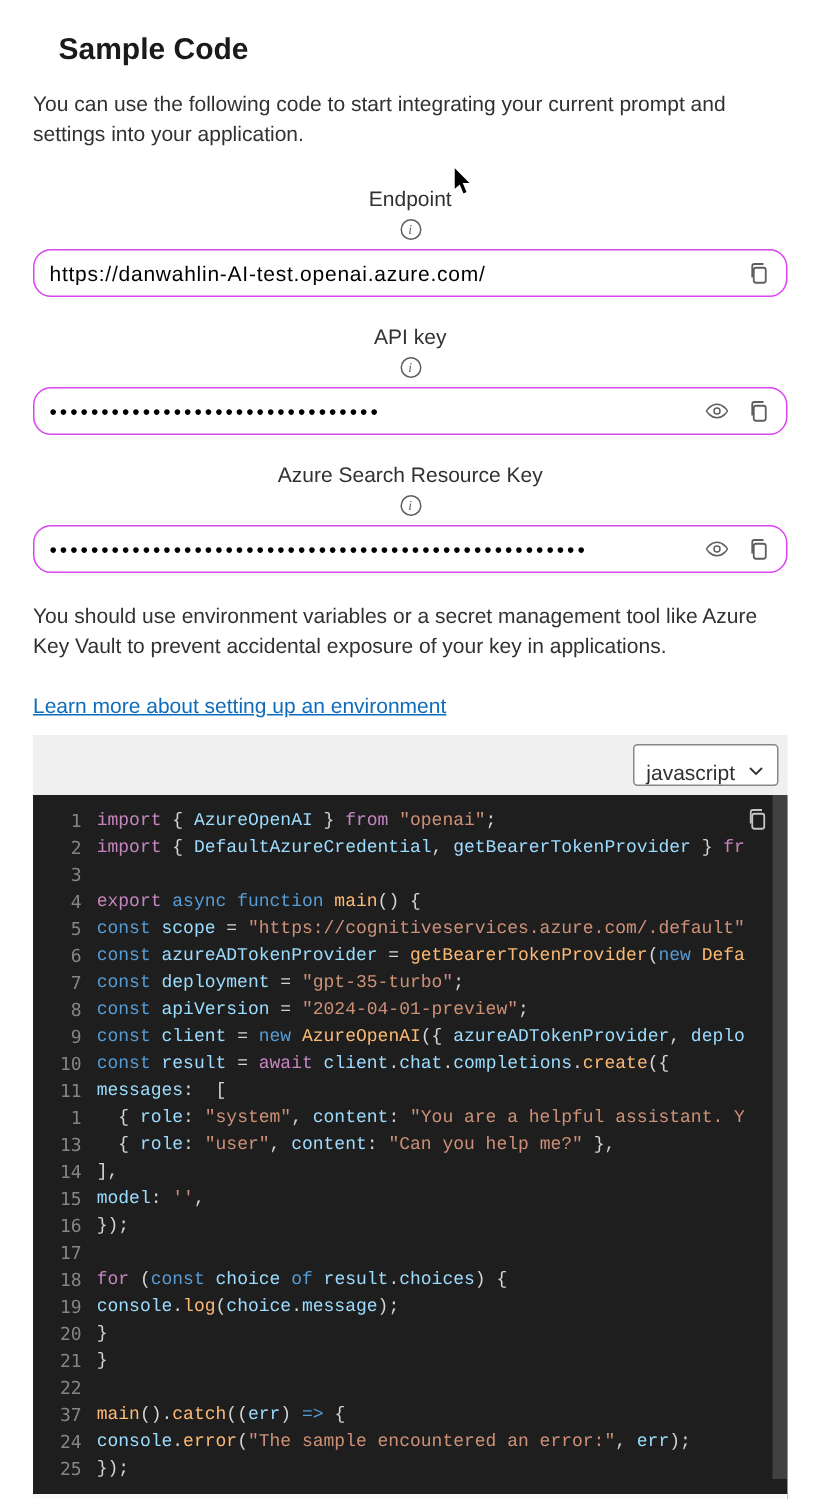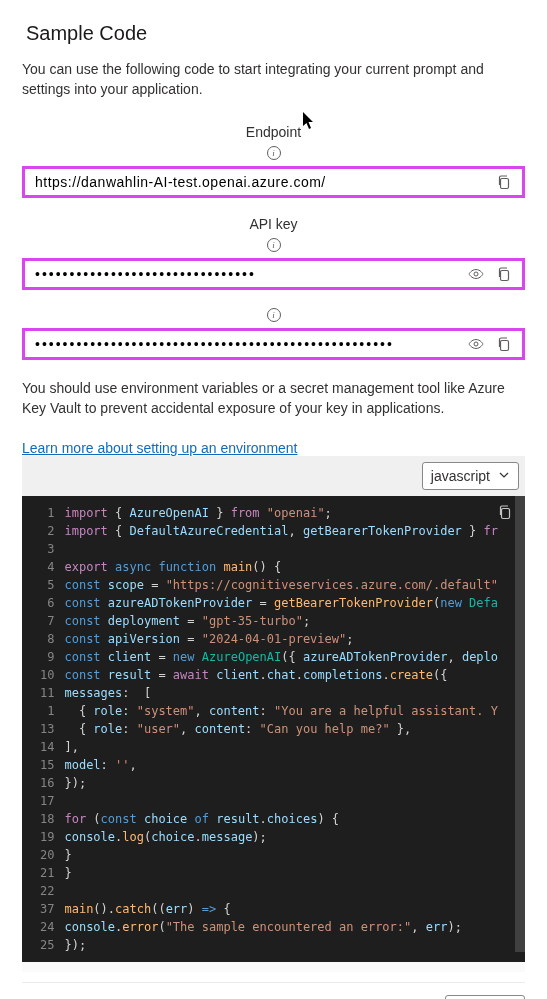--- a/index.html
+++ b/index.html
@@ -7,22 +7,22 @@
     margin: 0;
     padding: 22px;
     font-family: "Segoe UI", -apple-system, sans-serif;
     font-size: 14px;
     color: #323130;
     background: #fff;
     width: 547px;
   }
   h2 {
     font-size: 20px;
-    font-weight: 400;
-    margin: 0 0 14px 4px;
+    font-weight: 700;
+    margin: 0 0 14px 17px;
     color: #1b1a19;
   }
   .description {
     margin: 0 0 24px 0;
     line-height: 1.45;
   }
   .field-label {
     display: flex;
     align-items: center;
     gap: 6px;
@@ -40,22 +40,22 @@
     justify-content: center;
     font-size: 9px;
     font-style: italic;
     font-family: Georgia, serif;
     color: #605e5c;
     cursor: pointer;
   }
   .input-row {
     display: flex;
     align-items: center;
-    border: 3px solid #d946ef;
-    border-radius: 0;
+    border: 1px solid #d946ef;
+    border-radius: 12px;
     height: 32px;
     padding: 0 8px;
     margin-bottom: 18px;
     gap: 8px;
   }
   .input-row input {
     flex: 1;
     border: none;
     outline: none;
     font-size: 14px;
@@ -78,35 +78,36 @@
   .icon-btn svg { width: 16px; height: 16px; }
   .env-note {
     margin: 0 0 22px 0;
     line-height: 1.45;
   }
   .link {
     color: #0f6cbd;
     text-decoration: underline;
     cursor: pointer;
     display: inline-block;
+    margin-bottom: 12px;
   }
   .lang-bar {
     background: #f0f0f0;
     padding: 6px;
     display: flex;
     justify-content: flex-end;
   }
   .lang-select {
     background: #fff;
     border: 1px solid #8a8886;
     border-radius: 3px;
     height: 28px;
     padding: 0 8px;
     display: flex;
-    align-items: center;
+    align-items: flex-end;
     gap: 8px;
     cursor: pointer;
     font-size: 14px;
   }
   .chev svg { width: 12px; height: 12px; }
   .code-wrap {
     position: relative;
     background: #1e1e1e;
     overflow-x: auto;
     overflow-y: hidden;
@@ -129,23 +130,23 @@
     min-width: max-content;
   }
   .gutter {
     text-align: right;
     padding: 0 10px 0 18px;
     color: #858585;
     user-select: none;
   }
   .gutter div { height: 18px; }
   .code-lines { padding-right: 12px; white-space: pre; color: #d4d4d4; }
-  .code-lines div { height: 18px; }
+  .code-lines div { height: 18px; font-family: Liberation Mono, monospace; }
   .kw { color: #c586c0; }
-  .ty { color: #14b8a6; }
+  .ty { color: #fdba74; }
   .fn { color: #fdba74; }
   .str { color: #ce9178; }
   .vr { color: #9cdcfe; }
   .const-blue { color: #569cd6; }
   .footer {
     border-top: 1px solid #edebe9;
     margin-top: 10px;
     padding-top: 12px;
     display: flex;
     justify-content: flex-end;
@@ -212,20 +213,21 @@
   </span>
   <span class="icon-btn">
     <svg viewBox="0 0 16 16" fill="none" stroke="currentColor" stroke-width="1.2">
         <rect x="4.5" y="4.5" width="8" height="10" rx="1.5"></rect>
         <path d="M3.5 11V3.5a1.5 1.5 0 0 1 1.5-1.5h6"></path>
       </svg>
   </span>
 </div>
 
 <div class="field-label">
+  <span>Azure Search Resource Key</span>
   <span class="info-icon">i</span>
 </div>
 <div class="input-row">
   <input type="password" value="••••••••••••••••••••••••••••••••••••••••••••••••••••" style="">
   <span class="icon-btn">
     <svg viewBox="0 0 16 16" fill="none" stroke="currentColor" stroke-width="1">
         <path d="M1 8s2.5-4.5 7-4.5S15 8 15 8s-2.5 4.5-7 4.5S1 8 1 8z"></path>
         <circle cx="8" cy="8" r="2"></circle>
       </svg>
   </span>

